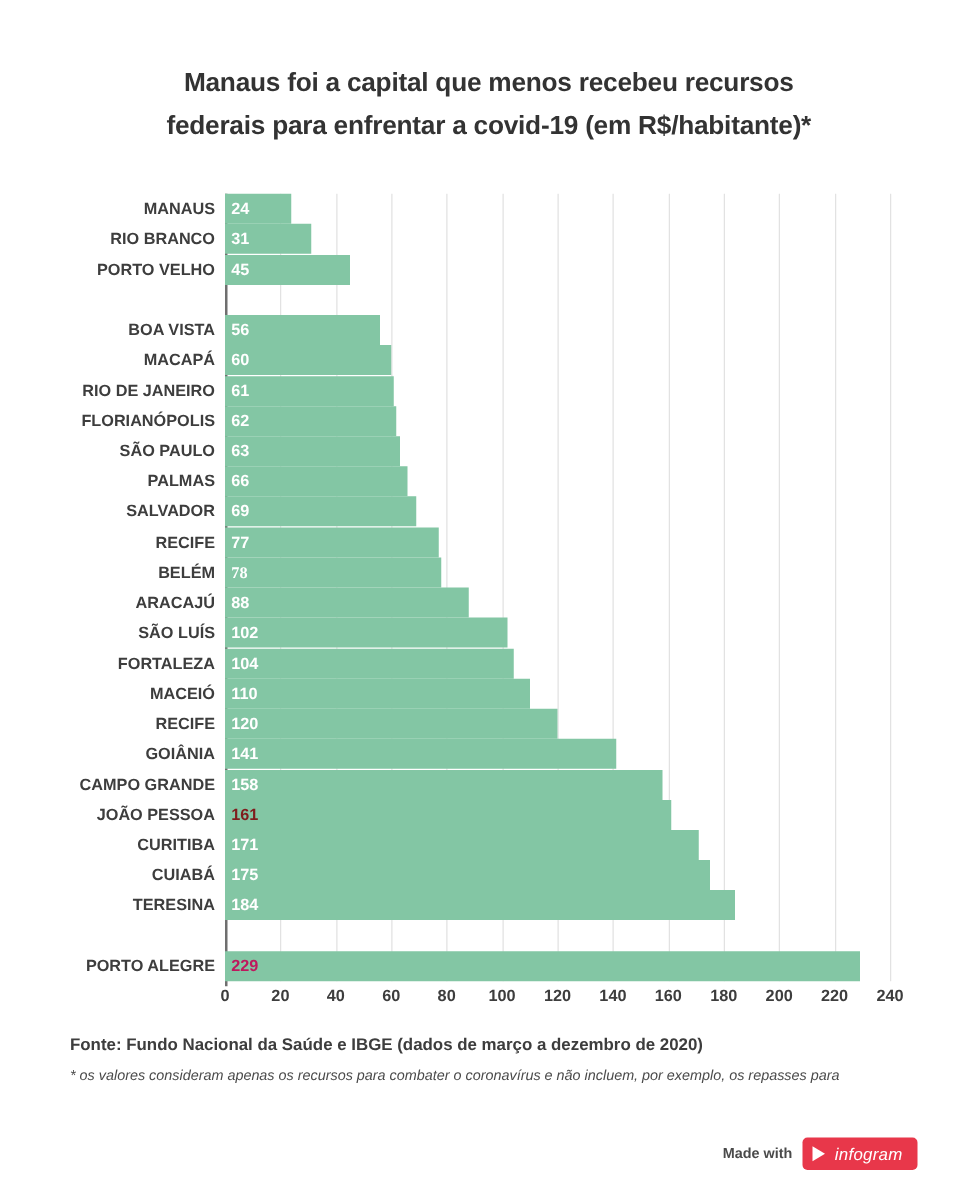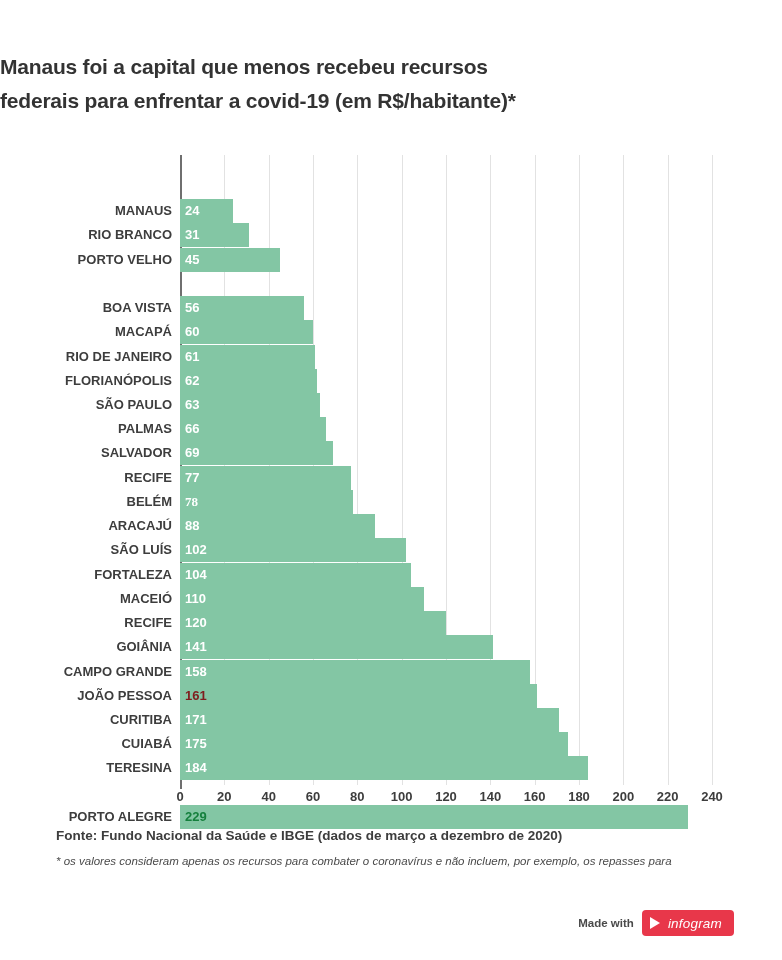--- a/index.html
+++ b/index.html
@@ -20,20 +20,21 @@
     height: 960px;
     box-sizing: border-box;
   }
 
   
   .title {
     position: absolute;
     left: 0;
     top: 50px;
     width: 782px;
+    text-align: center;
     font-size: 21px;
     font-weight: bold;
     line-height: 34px;
     color: #333333;
     letter-spacing: -0.2px;
   }
 
   
   .chart {
     position: absolute;
@@ -75,21 +76,20 @@
     position: absolute;
     left: 0; top: 0;
     width: 100%;
     height: 630px;
   }
   .row {
     position: absolute;
     left: 0;
     height: 24px;
     width: 100%;
-    margin-top: 44px;
   }
   .bar {
     position: absolute;
     left: 0;
     top: 0;
     height: 24px;
     background: #83c6a4;
   }
   .bar-value {
     position: absolute;
@@ -335,21 +335,21 @@
             <div class="bar-value" style="color: rgb(255, 255, 255);">175</div>
           </div>
           <div class="row" style="top: 557.423px;">
             <div class="cat-label">TERESINA</div>
             <div class="bar" style="width: 407.867px; background: rgb(131, 198, 164);"></div>
             <div class="bar-value" style="color: rgb(255, 255, 255);">184</div>
           </div>
           <div class="row" style="top: 605.885px;">
             <div class="cat-label">PORTO ALEGRE</div>
             <div class="bar" style="width: 507.617px; background: rgb(131, 198, 164);"></div>
-            <div class="bar-value" style="color: #15803d;">229</div>
+            <div class="bar-value" style="color: #be185d;">229</div>
           </div>
         </div>
     </div>
     <div class="xaxis" id="xaxis">
         <div class="xtick" style="left: 0px;">0</div>
         <div class="xtick" style="left: 44.3333px;">20</div>
         <div class="xtick" style="left: 88.6667px;">40</div>
         <div class="xtick" style="left: 133px;">60</div>
         <div class="xtick" style="left: 177.333px;">80</div>
         <div class="xtick" style="left: 221.667px;">100</div>

